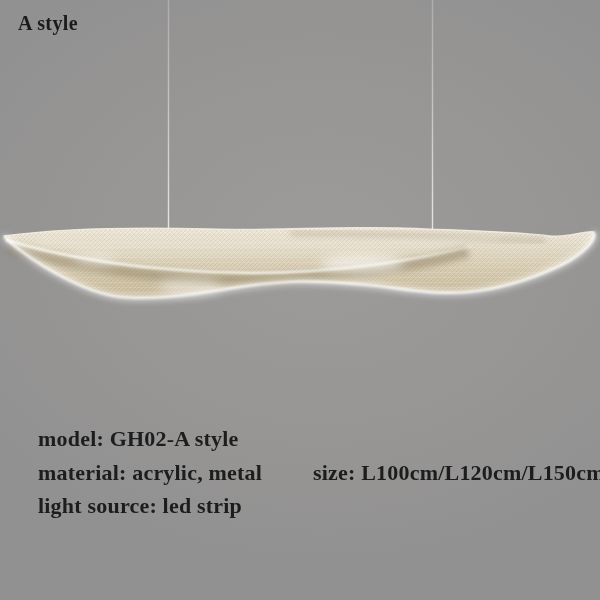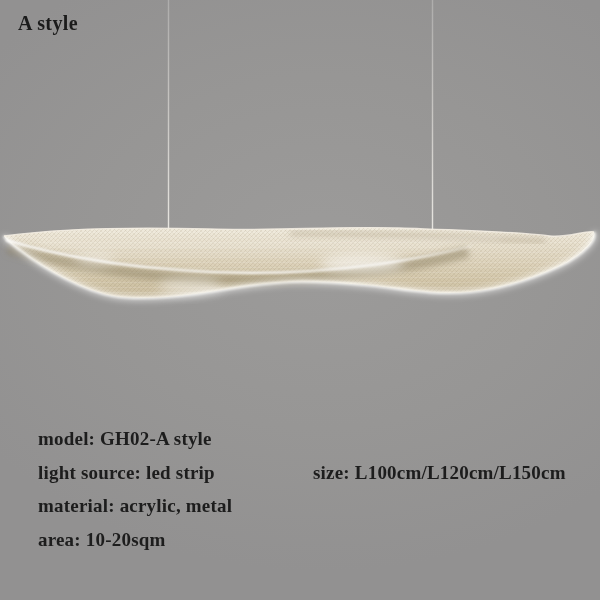--- a/index.html
+++ b/index.html
@@ -35,21 +35,21 @@
     left: 0;
     width: 600px;
   }
   .spec-col {
     position: absolute;
     top: 0;
   }
   .spec-col.left  { left: 38px; }
   .spec-col.right { left: 313px; margin-top: 34px; }
   .spec-line {
-    font-size: 19px;
+    font-size: 22px;
     font-weight: 700;
     color: #1d1d1d;
     line-height: 33.5px;
     white-space: nowrap;
     letter-spacing: 0.2px;
   }
 </style>
 </head>
 <body>
 
@@ -160,22 +160,21 @@
 
       <ellipse cx="362" cy="264" rx="42" ry="10" fill="#ffffff" opacity="0.55" filter="url(#blurL)"></ellipse>
       <ellipse cx="190" cy="286" rx="32" ry="8" fill="#ffffff" opacity="0.45" filter="url(#blurL)"></ellipse>
       <ellipse cx="95" cy="260" rx="20" ry="7" fill="#ffffff" opacity="0.35" filter="url(#blurL)"></ellipse>
     </g>
   </svg>
 
   <div class="specs">
     <div class="spec-col left">
       <div class="spec-line">model: GH02-A style</div>
+      <div class="spec-line">material: acrylic, metal</div>
       <div class="spec-line">light source: led strip</div>
-      <div class="spec-line">material: acrylic, metal</div>
-      <div class="spec-line">area: 10-20sqm</div>
     </div>
     <div class="spec-col right">
       <div class="spec-line">size: L100cm/L120cm/L150cm</div>
     </div>
   </div>
 
 </div>
 
 </body></html>

